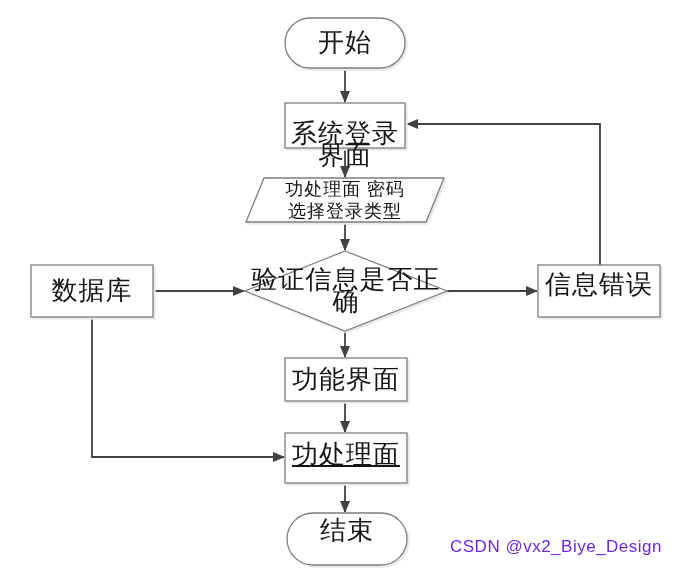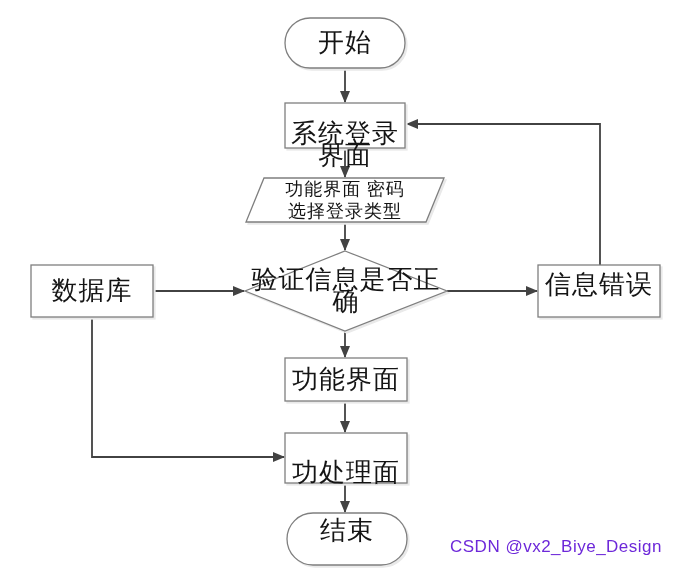--- a/index.html
+++ b/index.html
@@ -58,30 +58,30 @@
     <rect class="shape" x="285" y="358" width="122" height="43"></rect>
     <rect class="shape" x="285" y="433" width="122" height="50"></rect>
     <rect class="shape" x="287" y="513" width="120" height="52" rx="26" ry="26"></rect>
   </svg>
 
   <div class="node-label" style="left:285px;top:18px;width:120px;height:50px;">开始</div>
 
   <div class="node-label" style="left:285px;top:103px;width:120px;height:45px;margin-top:19px;">系统登录界面</div>
 
   <div class="node-label" style="left:250px;top:178px;width:190px;height:44px;font-size:18px;">
-    <div>功能界面 密码</div>
+    <div>功处理面 密码</div>
     <div>选择登录类型</div>
   </div>
 
   <div class="node-label" style="left:31px;top:265px;width:122px;height:52px;">数据库</div>
 
   <div class="node-label" style="left:245px;top:251px;width:202px;height:80px;">验证信息是否正确</div>
 
   <div class="node-label" style="left:538px;top:265px;width:122px;height:40px;">信息错误</div>
 
   <div class="node-label" style="left:285px;top:358px;width:122px;height:43px;">功能界面</div>
 
-  <div class="node-label" style="left:285px;top:448px;width:122px;height:50px;">功处理面</div>
+  <div class="node-label" style="left:285px;top:430px;width:122px;height:50px;text-decoration:underline;">功处理面</div>
 
   <div class="node-label" style="left:287px;top:513px;width:120px;height:36px;">结束</div>
 
   <div class="watermark">CSDN @vx2_Biye_Design</div>
 </div>
 
 </body></html>

